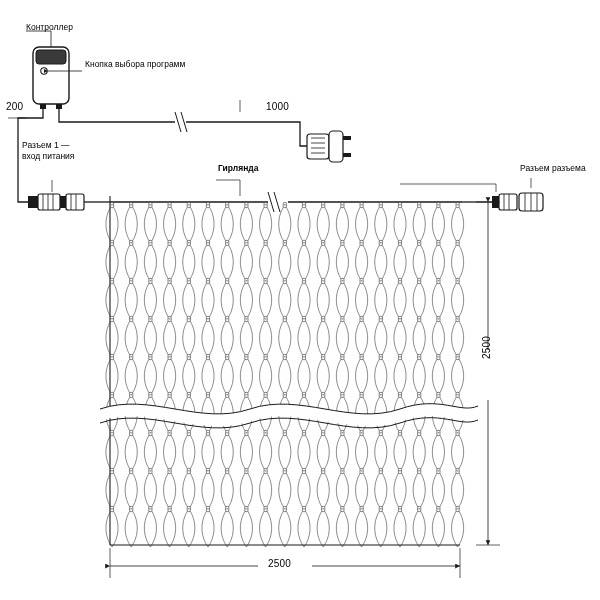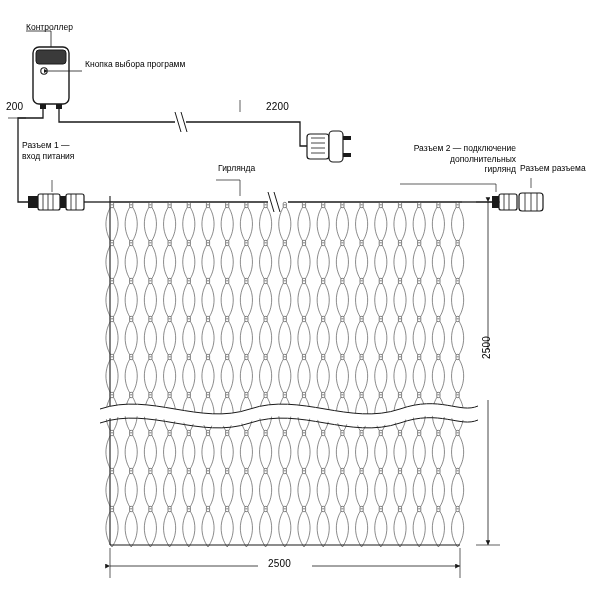--- a/index.html
+++ b/index.html
@@ -970,29 +970,26 @@
     <path d="M460,202 L460,545" stroke="#1a1a1a" stroke-width="1.1" opacity="0.0"></path>
   </svg>
 
   <div class="lbl" style="left:26px; top:22px;">Контроллер</div>
 
   <div class="lbl" style="left:85px; top:59px;text-align:center;">Кнопка выбора программ</div>
 
   <div class="lbl" style="left:22px; top:140px;">Разъем 1 —
 вход питания</div>
 
-  <div class="lbl" style="left:218px; top:163px;">Гирлянда</div>
-
-  <div class="lbl" style="left:396px; top:143px; text-align:right; width:120px;">Разъем 2 — подключение
-дополнительных
-гирлянд</div>
+  <div class="lbl" style="left:218px; top:163px;font-weight:bold;">Гирлянда</div>
+
 
   <div class="lbl" style="left:520px; top:163px;">Разъем разъема</div>
 
   <div class="dim" style="left:6px; top:101px;">200</div>
 
-  <div class="dim" style="left:266px; top:101px;">2200</div>
+  <div class="dim" style="left:266px; top:101px;">1000</div>
 
   <div class="dim" style="left:481px; top:359px; transform:rotate(-90deg); transform-origin:left top;">2500</div>
 
   <div class="dim" style="left:268px; top:558px;">2500</div>
 
 </div>
 
 </body></html>

